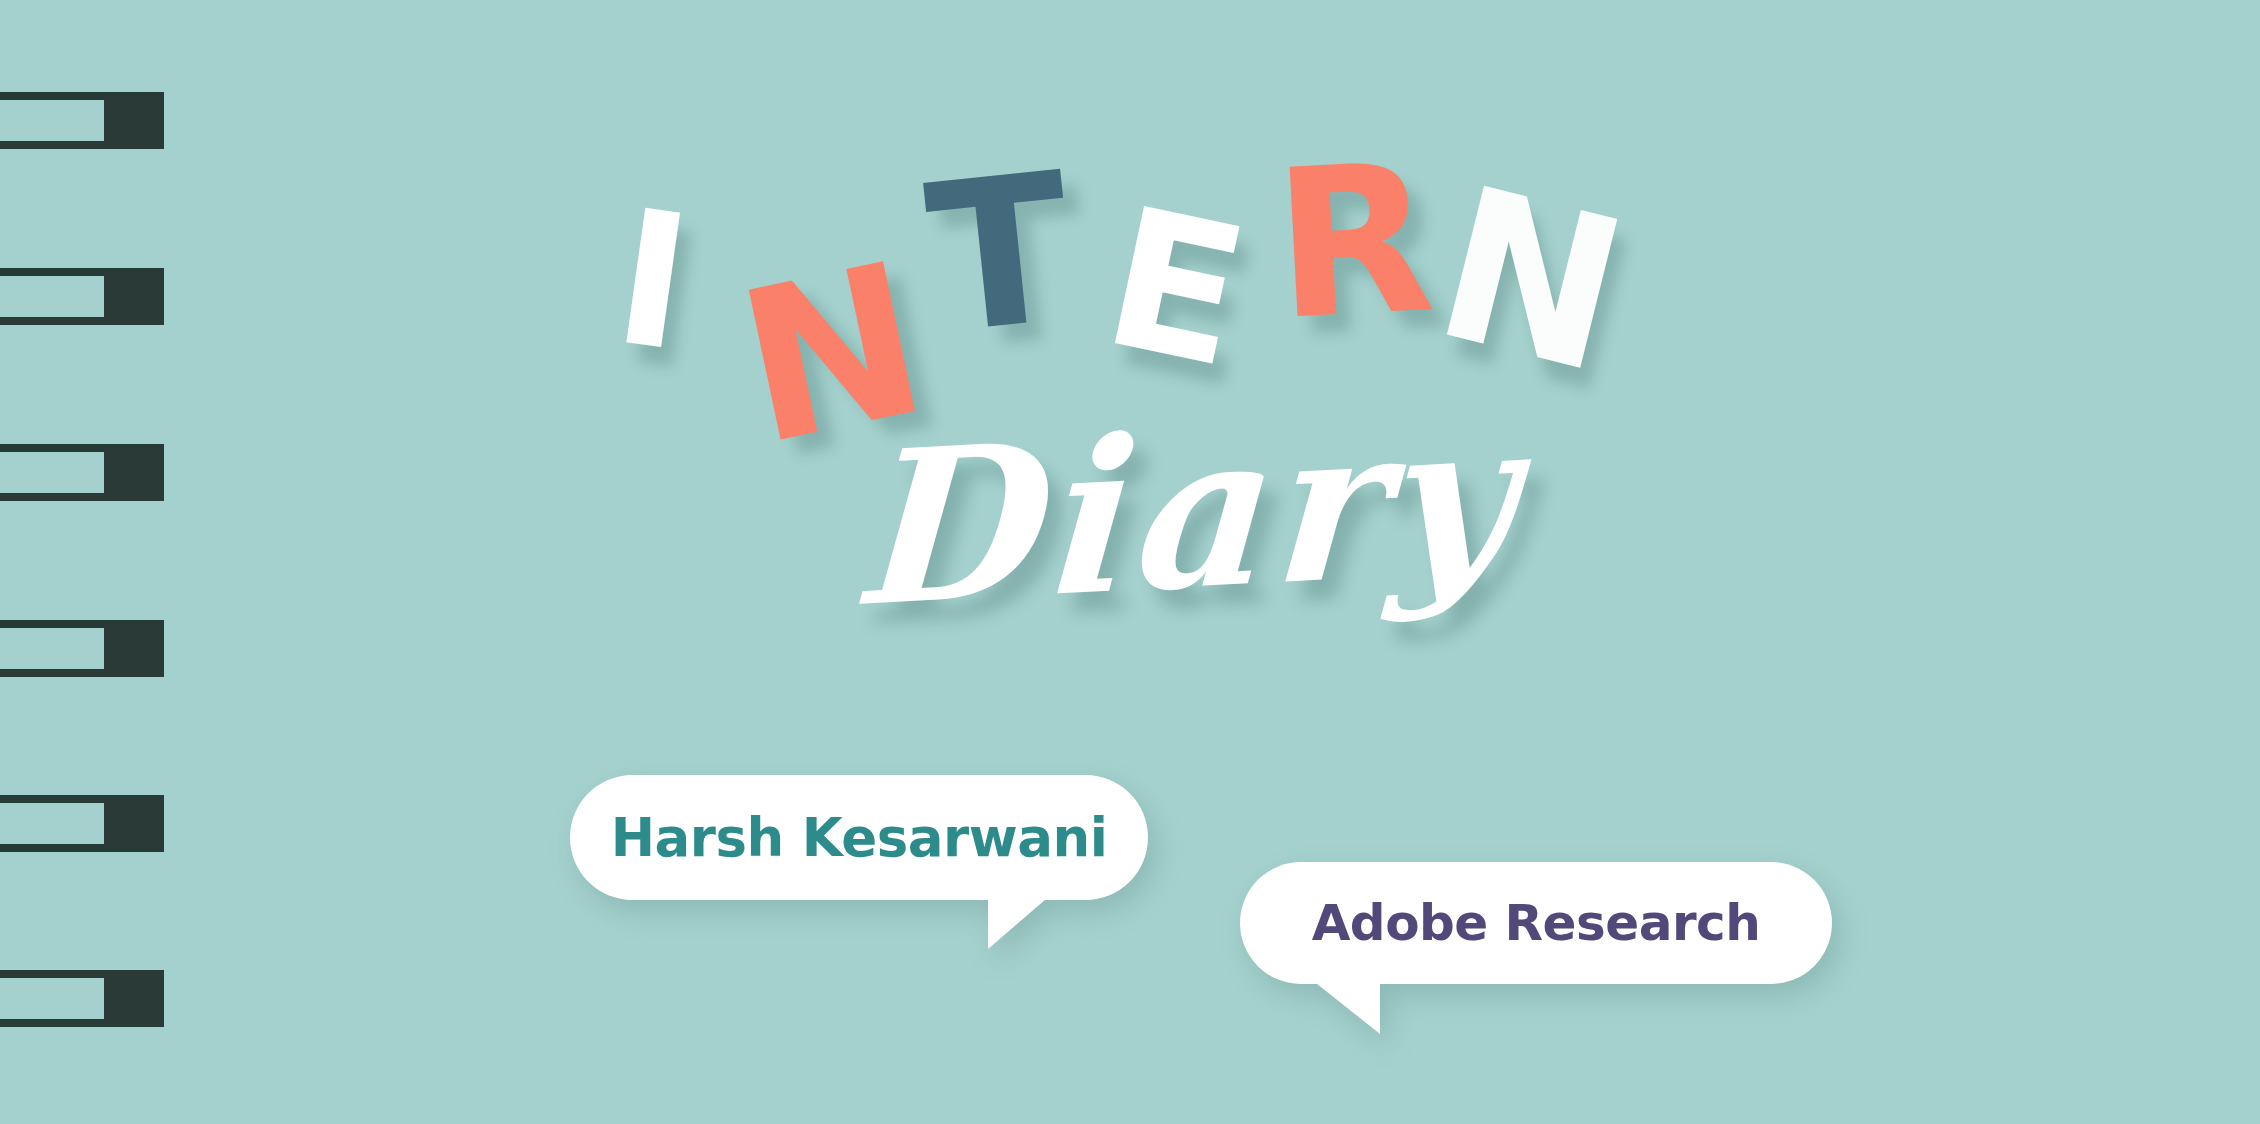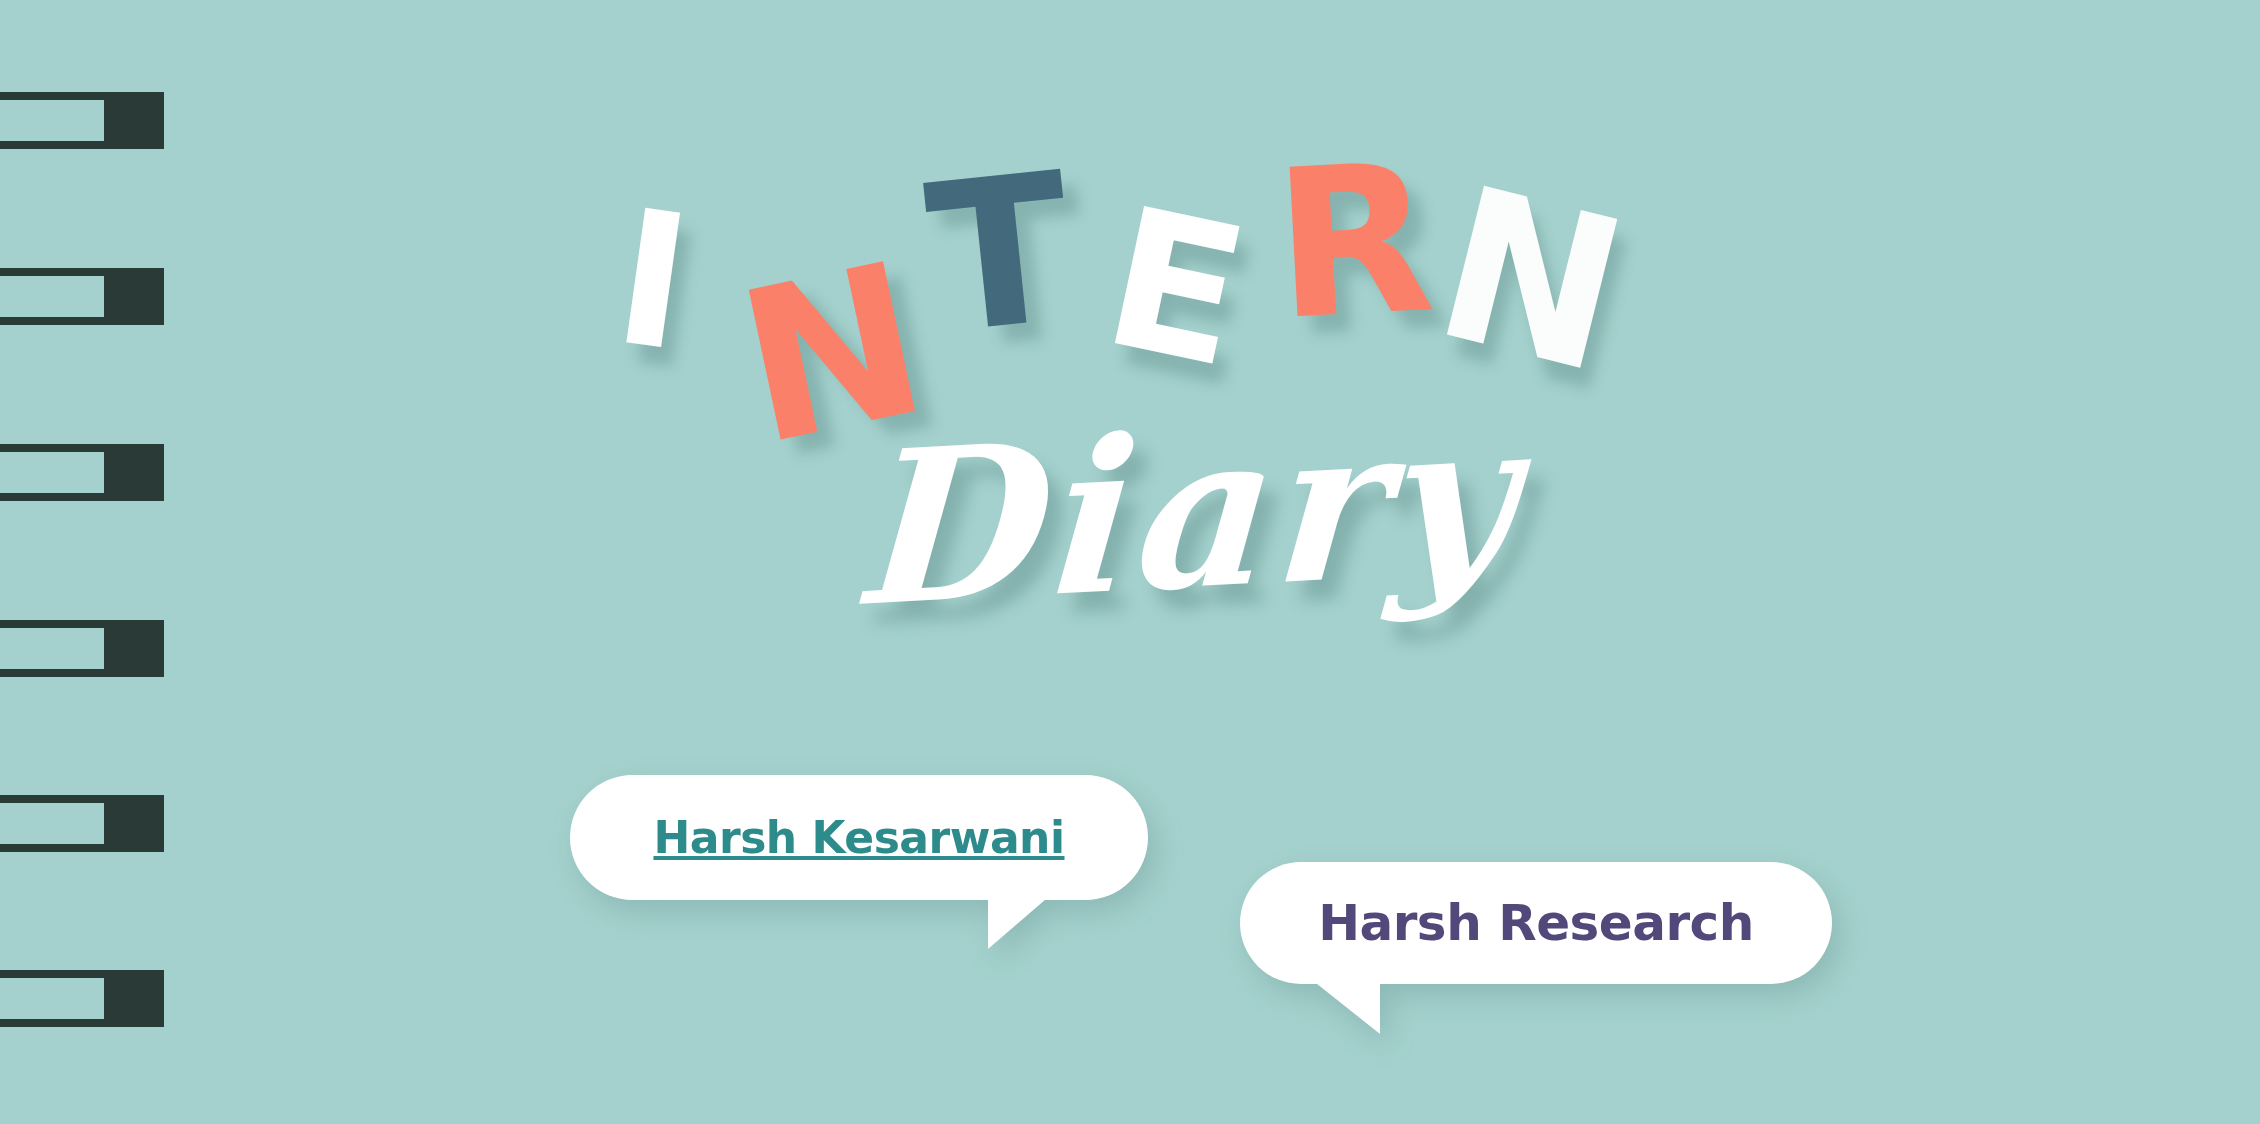--- a/index.html
+++ b/index.html
@@ -102,23 +102,22 @@
     white-space: pre;
     letter-spacing: -0.5px;
   }
   #bubble-name {
     left: 570px;
     top: 775px;
     width: 578px;
     height: 125px;
   }
   #bubble-name .label {
-    font-size: 44px;
+    font-size: 53px;
     color: #2e8b8b;
-    text-decoration: underline;
   }
   #bubble-name .tail2 {
     position: absolute;
     left: 418px;
     top: 112px;
     width: 0;
     height: 0;
     border-top: 62px solid #ffffff;
     border-right: 72px solid transparent;
   }
@@ -178,17 +177,17 @@
   </div>
 
   <div id="diary">Diary</div>
 
   <div class="bubble" id="bubble-name">
     <span class="label">Harsh Kesarwani</span>
     <span class="tail2"></span>
   </div>
 
   <div class="bubble" id="bubble-org">
-    <span class="label">Harsh Research</span>
+    <span class="label">Adobe Research</span>
     <span class="tail2"></span>
   </div>
 
 </div>
 
 </body></html>

